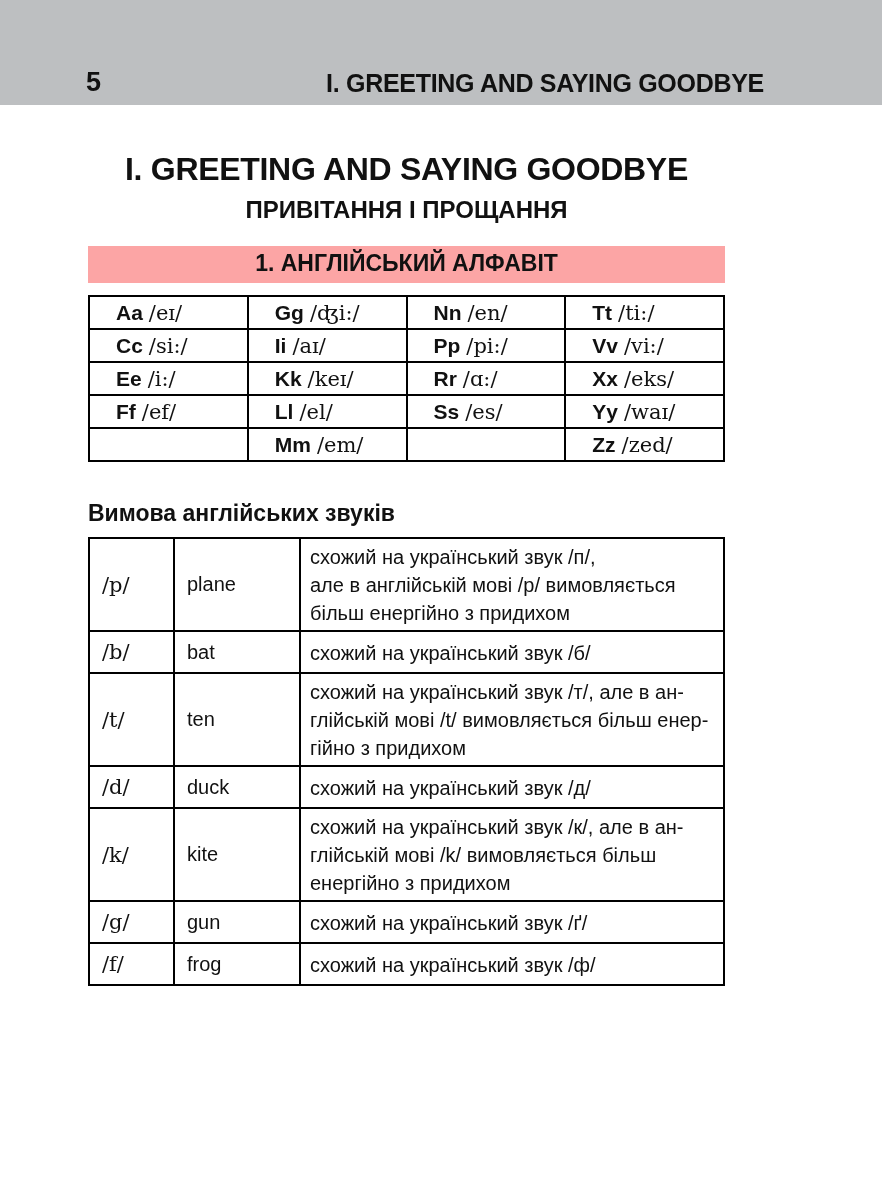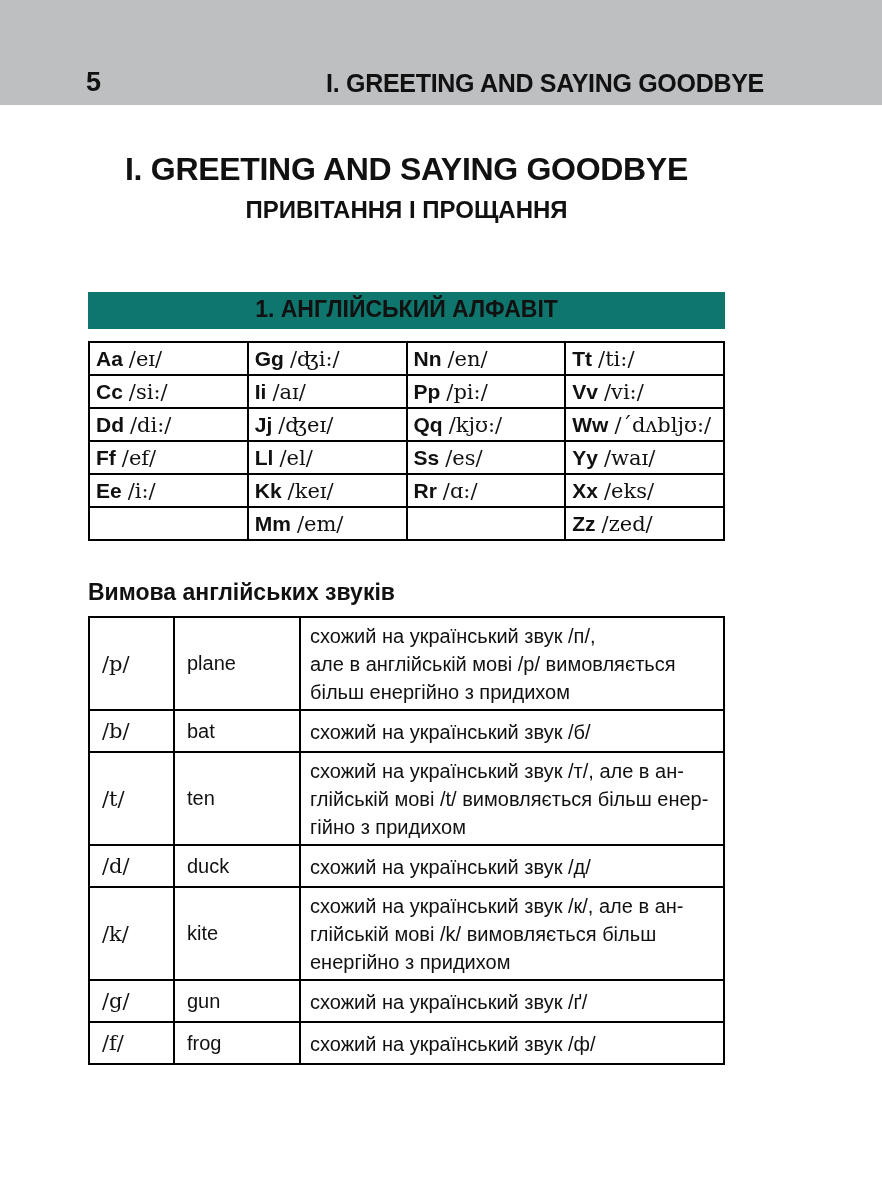--- a/index.html
+++ b/index.html
@@ -25,29 +25,29 @@
   .content { position:absolute; left:88px; top:105px; width:637px; }
   .main-title {
     margin:46px 0 0; text-align:center;
     font-size:32px; font-weight:bold; line-height:36px; letter-spacing:-0.3px;
   }
   .subtitle {
     margin:9px 0 0; text-align:center;
     font-size:24px; font-weight:bold; line-height:28px;
   }
   .banner {
-    margin-top:68px; background:#0f766e;
+    margin-top:22px; background:#fca5a5;
     text-align:center; font-size:23px; font-weight:bold;
     padding:4px 0 6px;
   }
   table { border-collapse:collapse; width:100%; table-layout:fixed; }
   td { border:2px solid #000; vertical-align:middle; }
   
   .alphabet { margin-top:12px; }
-  .alphabet td { height:31px; padding:0 0 0 6px; font-size:21px; width:25%; }
+  .alphabet td { height:31px; padding:0 0 0 26px; font-size:21px; width:25%; }
   .ltr { font-weight:bold; margin-right:6px; }
   .ipa { font-family:"DejaVu Serif", serif; font-weight:normal; }
   
   .pron-title {
     margin-top:38px; 
     font-size:23px; font-weight:bold; line-height:27px;
   }
   
   .consonants { margin-top:10px; }
   .consonants td { font-size:20px; }
@@ -87,36 +87,30 @@
           <td><span class="ltr">Nn</span><span class="ipa">/en/</span></td>
           <td><span class="ltr">Tt</span><span class="ipa">/ti:/</span></td>
         </tr>
         <tr>
           <td><span class="ltr">Cc</span><span class="ipa">/si:/</span></td>
           <td><span class="ltr">Ii</span><span class="ipa">/aɪ/</span></td>
           <td><span class="ltr">Pp</span><span class="ipa">/pi:/</span></td>
           <td><span class="ltr">Vv</span><span class="ipa">/vi:/</span></td>
         </tr>
         <tr>
-          <td><span class="ltr">Dd</span><span class="ipa">/di:/</span></td>
-          <td><span class="ltr">Jj</span><span class="ipa">/ʤeɪ/</span></td>
-          <td><span class="ltr">Qq</span><span class="ipa">/kjʊ:/</span></td>
-          <td><span class="ltr">Ww</span><span class="ipa">/´dʌbljʊ:/</span></td>
+          <td><span class="ltr">Ee</span><span class="ipa">/i:/</span></td>
+          <td><span class="ltr">Kk</span><span class="ipa">/keɪ/</span></td>
+          <td><span class="ltr">Rr</span><span class="ipa">/ɑ:/</span></td>
+          <td><span class="ltr">Xx</span><span class="ipa">/eks/</span></td>
         </tr>
         <tr>
           <td><span class="ltr">Ff</span><span class="ipa">/ef/</span></td>
           <td><span class="ltr">Ll</span><span class="ipa">/el/</span></td>
           <td><span class="ltr">Ss</span><span class="ipa">/es/</span></td>
           <td><span class="ltr">Yy</span><span class="ipa">/waɪ/</span></td>
-        </tr>
-        <tr>
-          <td><span class="ltr">Ee</span><span class="ipa">/i:/</span></td>
-          <td><span class="ltr">Kk</span><span class="ipa">/keɪ/</span></td>
-          <td><span class="ltr">Rr</span><span class="ipa">/ɑ:/</span></td>
-          <td><span class="ltr">Xx</span><span class="ipa">/eks/</span></td>
         </tr>
         <tr>
           <td><span class="ltr"></span><span class="ipa"></span></td>
           <td><span class="ltr">Mm</span><span class="ipa">/em/</span></td>
           <td><span class="ltr"></span><span class="ipa"></span></td>
           <td><span class="ltr">Zz</span><span class="ipa">/zed/</span></td>
         </tr>
       </tbody>
     </table>
 

